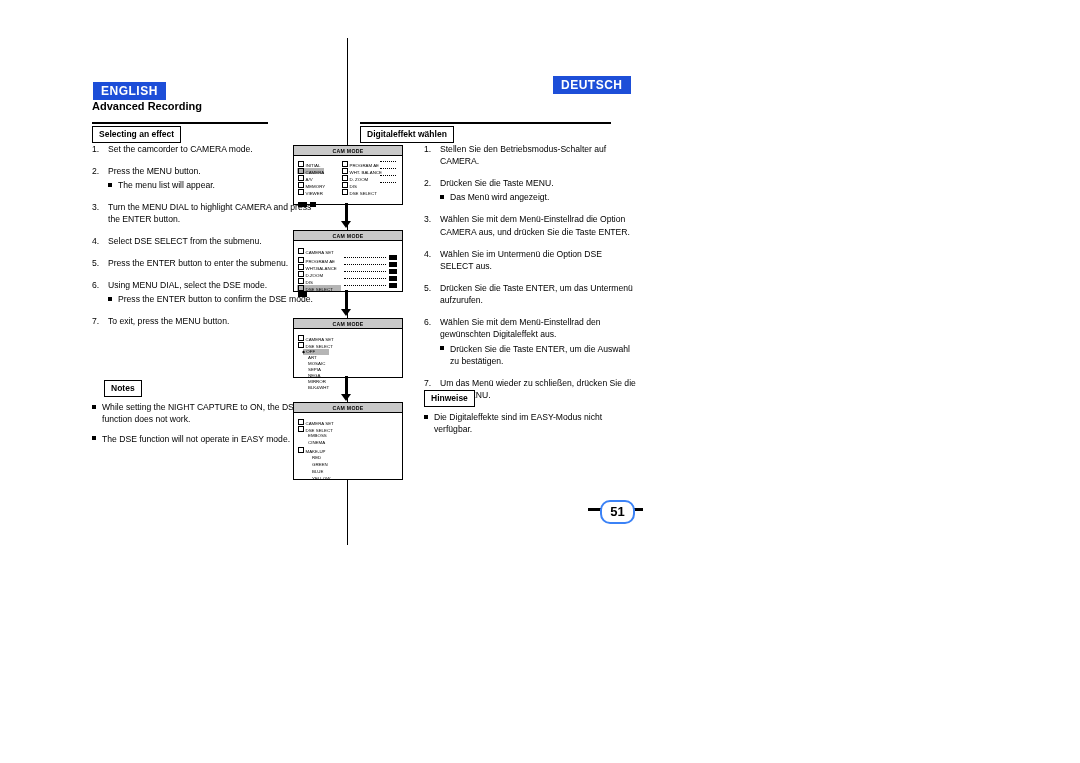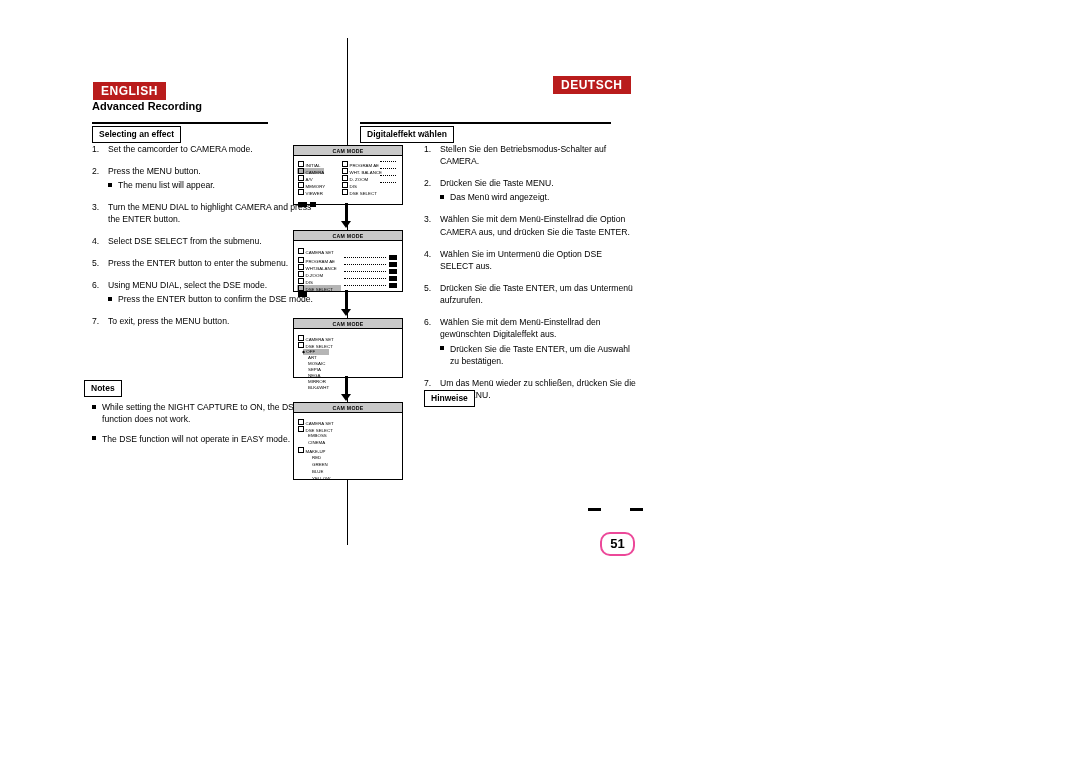--- a/index.html
+++ b/index.html
@@ -27,21 +27,21 @@
     left: 347px;
     top: 38px;
     width: 1px;
     height: 507px;
     background: #000;
   }
 
   
   .lang-badge {
     position: absolute;
-    background: #b91c1c;
+    background: #1d4ed8;
     color: #fff;
     font-weight: bold;
     font-size: 12px;
     letter-spacing: 0.5px;
     padding: 3px 8px 3px 8px;
     line-height: 12px;
   }
   #lang-en { left: 93px; top: 82px; }
   #lang-de { left: 553px; top: 76px; text-align: center; }
 
@@ -69,21 +69,21 @@
     border: 1px solid #000;
     font-size: 8.5px;
     font-weight: bold;
     padding: 3px 6px 3px 6px;
     background: #fff;
     line-height: 9px;
     white-space: nowrap;
   }
   #sec-en { left: 92px; top: 126px; }
   #sec-de { left: 360px; top: 126px; }
-  #notes-en { left: 84px; top: 380px; }
+  #notes-en { left: 104px; top: 380px; }
   #notes-de { left: 424px; top: 390px; }
 
   
   .steps {
     position: absolute;
     font-size: 8.6px;
     line-height: 12.3px;
     color: #000;
   }
   #steps-en { left: 92px; top: 143px; width: 222px; }
@@ -206,28 +206,27 @@
     background: #000;
   }
 
   
   #page-number {
     position: absolute;
     left: 600px;
     top: 500px;
     width: 31px;
     height: 20px;
-    border: 2px solid #ec4899;
+    border: 2px solid #3b82f6;
     border-radius: 10px / 10px;
     font-size: 13px;
     font-weight: bold;
     text-align: center;
     line-height: 20px;
     background: #fff;
-    margin-top: 32px;
   }
   .pn-wing {
     position: absolute;
     top: 508px;
     height: 3px;
     background: #000;
   }
   #pn-left { left: 588px; width: 13px; }
   #pn-right { left: 630px; width: 13px; }
 </style>
@@ -333,20 +332,24 @@
       <div class="note-item">
         <span class="bullet"></span>
         <span class="txt">While setting the NIGHT CAPTURE to ON, the DSE function does not work.</span>
       </div>
       <div class="note-item">
         <span class="bullet"></span>
         <span class="txt">The DSE function will not operate in EASY mode.</span>
       </div>
     </div>
   <div class="steps" id="notes-list-de">
+      <div class="note-item">
+        <span class="bullet"></span>
+        <span class="txt">Die Digitaleffekte sind im EASY-Modus nicht verfügbar.</span>
+      </div>
     </div>
 
   <div class="lcd" id="lcd1">
     <div class="lcd-title">CAM MODE</div>
     <div class="lcd-body">
       <div class="lcd-row" style="left:4px; top:5px;"><span class="box-ic"></span><span>INITIAL</span></div>
       <div class="sel-bar" style="left:3px; top:11.5px; width:27px; height:6px;"></div>
       <div class="lcd-row" style="left:4px; top:12px;"><span class="box-ic"></span><span>CAMERA</span></div>
       <div class="lcd-row" style="left:4px; top:19px;"><span class="box-ic"></span><span>A/V</span></div>
       <div class="lcd-row" style="left:4px; top:26px;"><span class="box-ic"></span><span>MEMORY</span></div>

